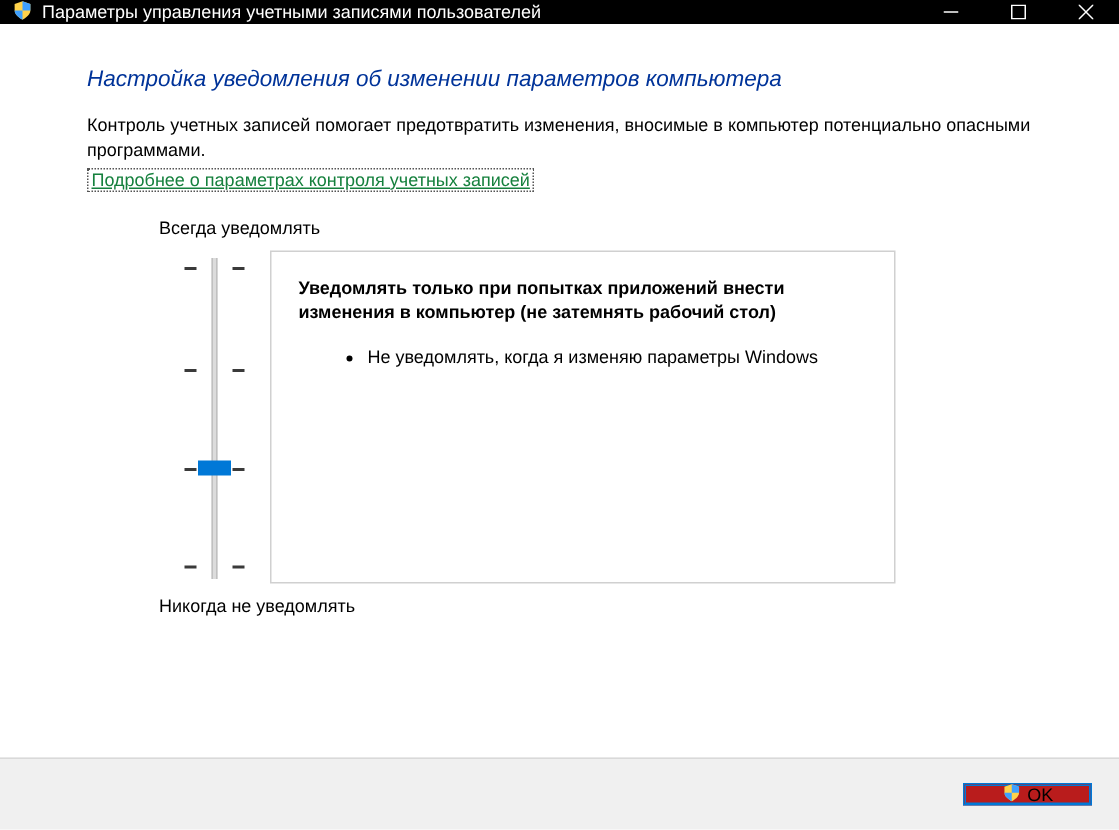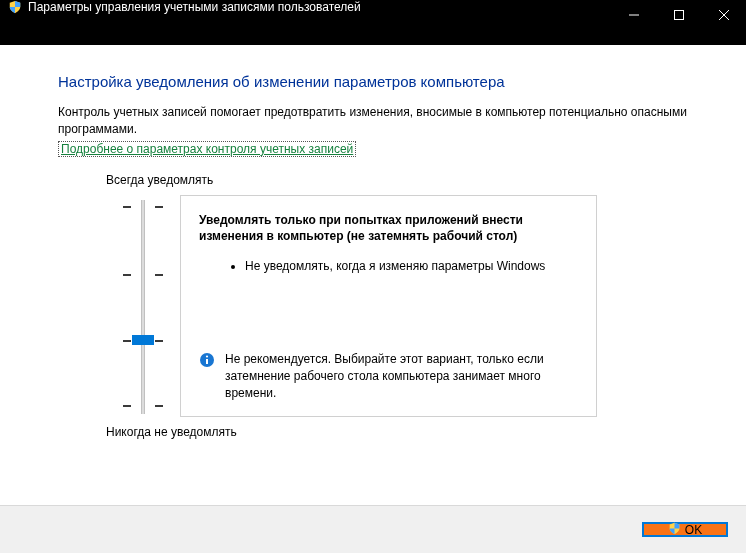--- a/index.html
+++ b/index.html
@@ -1,27 +1,27 @@
 <!DOCTYPE html>
 <html><head>
   <meta charset="utf-8">
   <style>
     * { margin: 0; padding: 0; box-sizing: border-box; font-family: "Segoe UI", Tahoma, sans-serif; }
     html, body { width: 746px; height: 553px; background: #fff; }
     .titlebar {
-      height: 45px; background: #000; color: #fff;
-      display: flex; align-items: flex-start; padding-left: 8px;
+      height: 16px; background: #000; color: #fff;
+      display: flex; align-items: center; padding-left: 8px;
       font-size: 12px;
     }
     .titlebar .shield { margin-right: 6px; }
     .titlebar .spacer { flex: 1; }
     .titlebar .ctrl { width: 45px; height: 30px; display: flex; align-items: center; justify-content: center; cursor: pointer; }
     .titlebar .ctrl svg { stroke: #fff; }
     .content { padding: 28px 58px 0 58px; color: #000; }
-    .heading { color: #003399; font-size: 15px; font-weight: 400; margin-bottom: 14px; }
+    .heading { color: #003399; font-size: 15px; font-weight: 400; margin-bottom: 14px; font-style: italic; }
     .desc { font-size: 12px; line-height: 1.45; }
     .link {
       color: #15803d; font-size: 12px; display: inline-block;
       border: 1px dotted #555; padding: 0 2px; margin-top: 2px;
       text-decoration: underline; cursor: pointer;
     }
     .slider-area { margin-top: 16px; padding-left: 48px; }
     .slider-top-label, .slider-bottom-label { font-size: 12px; padding-left: 0; }
     .slider-row { display: flex; align-items: flex-start; margin-top: 8px; }
     .slider-col { width: 74px; display: flex; flex-direction: column; align-items: center; padding-top: 5px; }
@@ -40,21 +40,21 @@
     .bullets li { font-size: 12px; line-height: 1.4; padding-right: 10px; }
     .reco { position: absolute; left: 18px; right: 18px; bottom: 14px; display: flex; align-items: flex-start; gap: 10px; }
     .reco .info-icon { flex-shrink: 0; margin-top: 1px; }
     .reco .reco-text { font-size: 12px; line-height: 1.4; }
     .button-bar {
       position: absolute; bottom: 0; left: 0; right: 0; height: 48px;
       background: #f0f0f0; border-top: 1px solid #d9d9d9;
       display: flex; align-items: center; justify-content: flex-end; padding-right: 18px; gap: 8px;
     }
     .win-btn {
-      min-width: 86px; height: 15px; background: #f97316;
+      min-width: 86px; height: 15px; background: #b91c1c;
       border: 1px solid #adadad; font-size: 12px; cursor: pointer;
       display: inline-flex; align-items: center; justify-content: center;
       gap: 4px; padding: 0 10px;
     }
     .win-btn.primary { border: 1px solid #0078d7; box-shadow: inset 0 0 0 1px #0078d7; }
   </style>
 </head>
 <body>
 
 <div class="titlebar">
@@ -105,30 +105,20 @@
           <div class="tick left" style="top:205px"></div>
             <div class="tick right" style="top:205px"></div>
           <div class="thumb" style="top:135px"></div>
         </div>
       </div>
       <div class="desc-box">
         <div class="level-title">Уведомлять только при попытках приложений внести изменения в компьютер (не затемнять рабочий стол)</div>
         <ul class="bullets">
           <li>Не уведомлять, когда я изменяю параметры Windows</li>
         </ul>
-        <div class="reco">
-          <span class="info-icon">
-            <svg width="16" height="16" viewBox="0 0 16 16">
-              <circle cx="8" cy="8" r="7" fill="#1976d2"></circle>
-              <rect x="7" y="7" width="2" height="5" fill="#fff"></rect>
-              <circle cx="8" cy="4.5" r="1.1" fill="#fff"></circle>
-            </svg>
-          </span>
-          <div class="reco-text">Не рекомендуется. Выбирайте этот вариант, только если затемнение рабочего стола компьютера занимает много времени.</div>
-        </div>
       </div>
     </div>
     <div class="slider-bottom-label" style="margin-top:8px">Никогда не уведомлять</div>
   </div>
 </div>
 
 <div class="button-bar">
   <button class="win-btn primary">
     <span>
       <svg width="13" height="13" viewBox="0 0 16 16">

